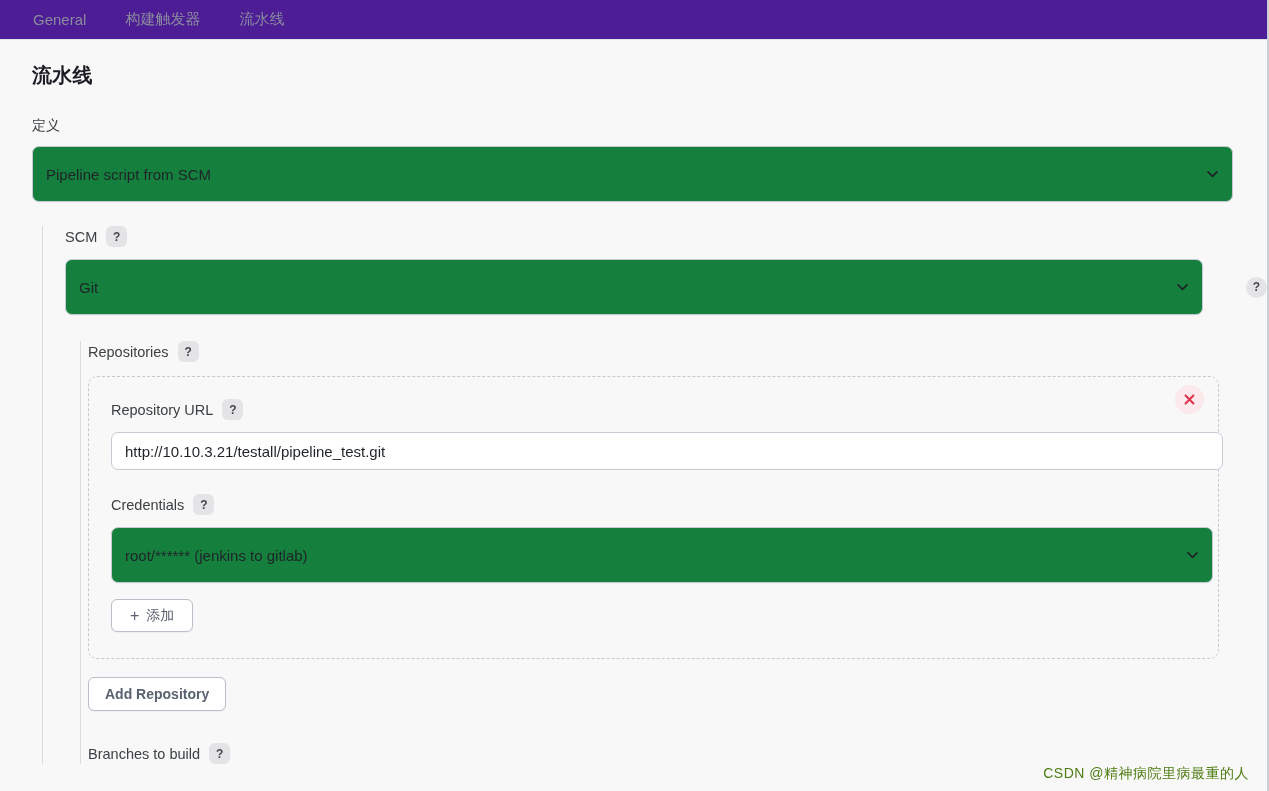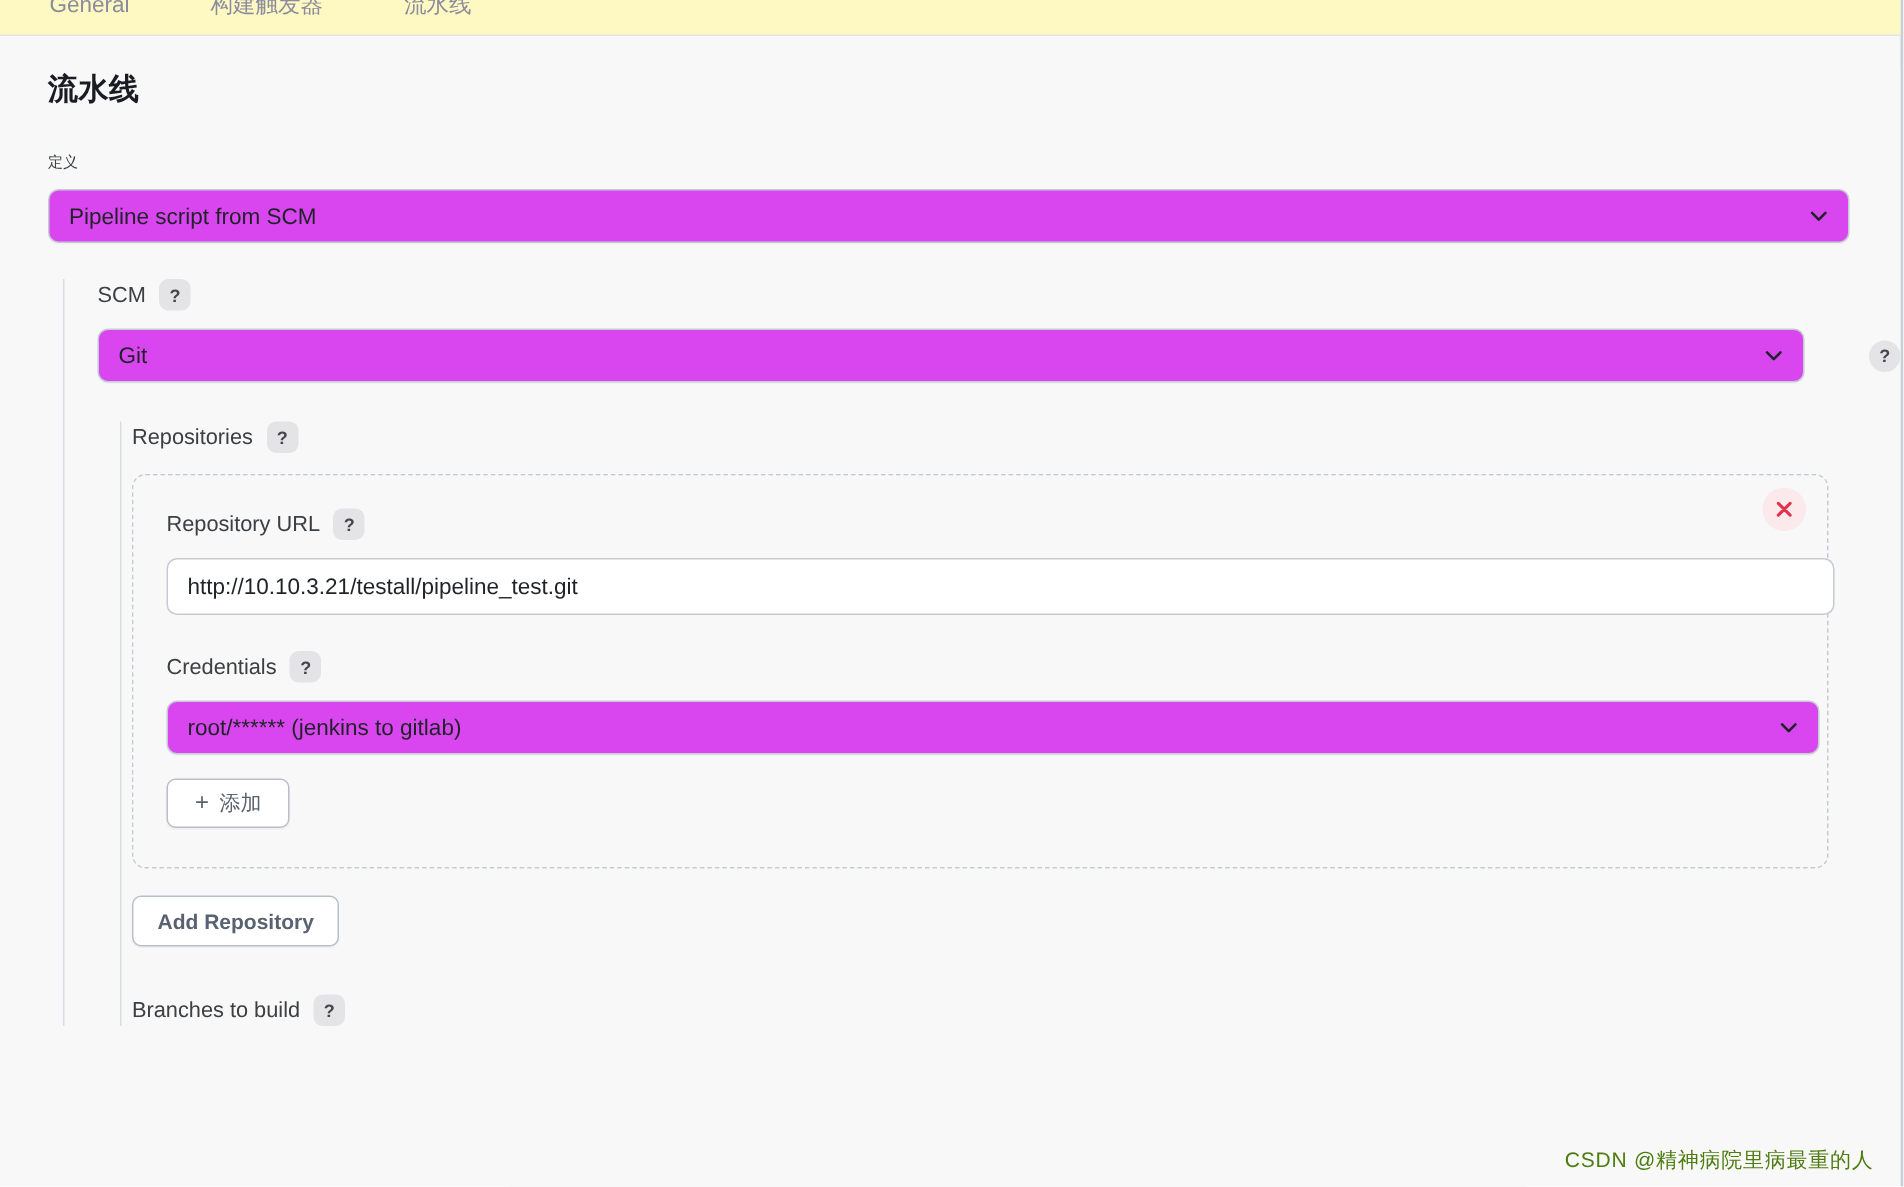--- a/index.html
+++ b/index.html
@@ -23,27 +23,27 @@
     width: 1269px;
     height: 791px;
     background: #f8f8f9;
     border-right: 2px solid #c9cfd6;
     overflow: hidden;
   }
 
   
   .tabbar {
     position: relative;
-    height: 24px;
-    background: #fef9c3;
+    height: 40px;
+    background: #4c1d95;
     border-bottom: 1px solid #e3e3ea;
     display: flex;
     align-items: flex-end;
     padding-left: 14px;
-    gap: 16px;
+    gap: 1px;
   }
   .tab {
     height: 40px;
     padding: 0 18px;
     display: flex;
     align-items: center;
     justify-content: center;
     font-size: 15px;
     color: #8b8b9e;
     cursor: pointer;
@@ -102,27 +102,27 @@
     font-weight: 700;
     line-height: 1;
     cursor: pointer;
     user-select: none;
     flex: 0 0 auto;
   }
   .help.round { border-radius: 50%; }
 
   
   .definition-wrap { margin: 28px 0 0 32px; }
-  .definition-label { font-size: 10px; color: #3c4043; font-family: Liberation Serif, serif; }
+  .definition-label { font-size: 14px; color: #3c4043; font-family: Liberation Serif, serif; }
 
   
   .select {
     position: relative;
-    height: 36px;
-    background: #d946ef;
+    height: 56px;
+    background: #15803d;
     border: 1px solid #c5cbd3;
     border-radius: 7px;
     display: flex;
     align-items: center;
     padding: 0 38px 0 13px;
     font-size: 15px;
     color: #1f2328;
     cursor: pointer;
     box-shadow: 0 1px 0 rgba(16,22,26,.03);
   }

